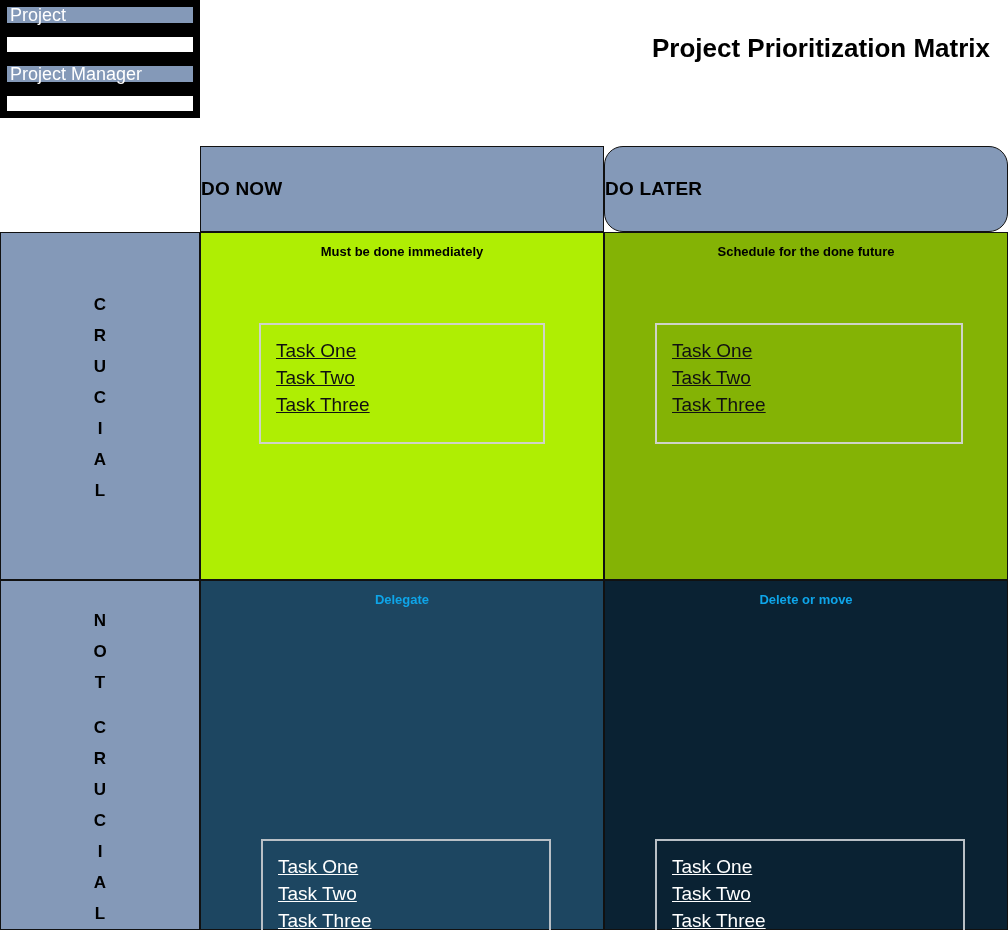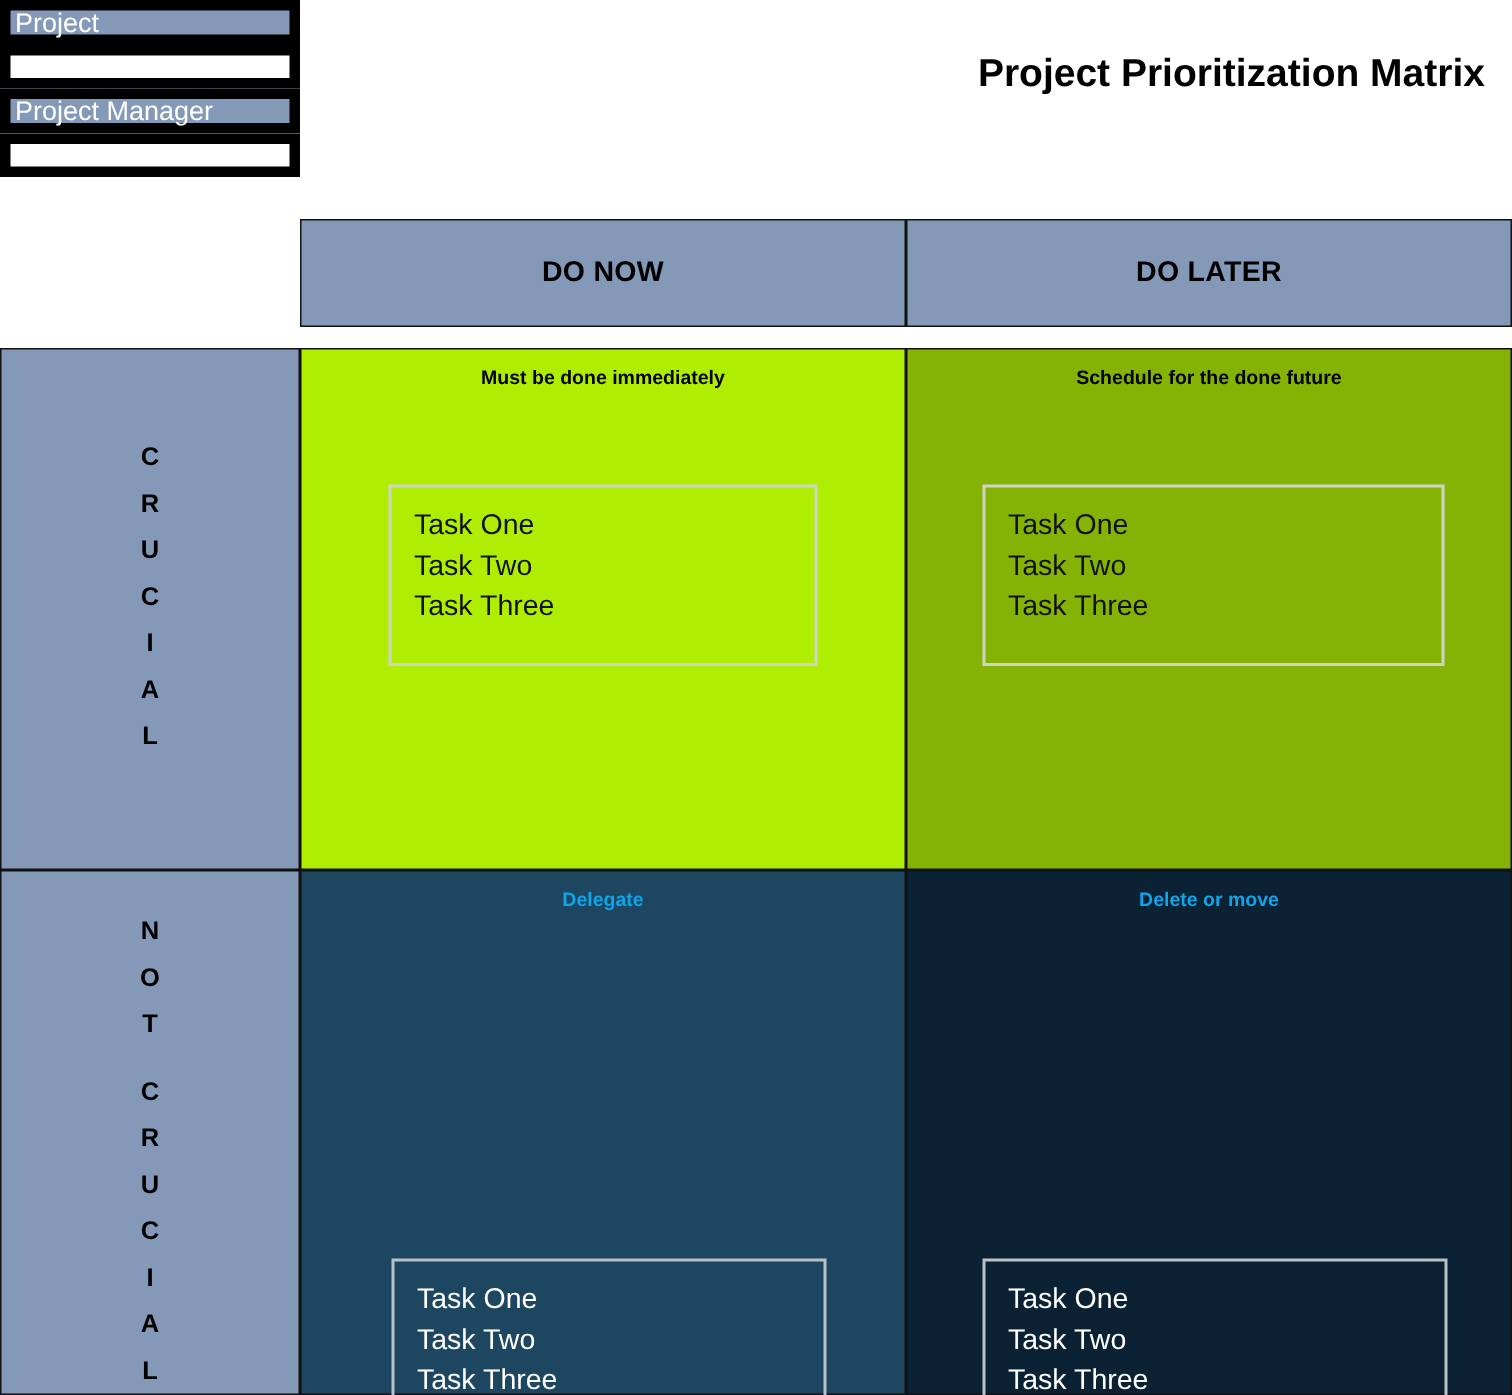--- a/index.html
+++ b/index.html
@@ -65,29 +65,29 @@
   .gcell{position:absolute;box-sizing:border-box;}
 
   
   #corner{
     left:0;top:0;width:200px;height:86px;
     background:#ffffff;
   }
 
   
   .colhead{
-    top:0;height:72px;
+    top:0;height:86px;
     background:#8499B8;
     border:1px solid #111111;
-    display:flex;align-items:center;justify-content:center;
+    display:flex;align-items:center;
     font-size:19px;font-weight:bold;color:#000000;
     letter-spacing:0.2px;
   }
   #colhead-now{left:200px;width:404px;}
-  #colhead-later{left:604px;width:404px;}
+  #colhead-later{left:604px;width:404px;border-radius:19px;}
 
   
   .rowlabel{
     left:0;width:200px;
     background:#8499B8;
     border:1px solid #111111;
     display:flex;flex-direction:column;align-items:center;
     font-size:17px;font-weight:bold;color:#000000;
     padding-top:56px;
   }
@@ -128,20 +128,21 @@
   #taskbox-do-later{left:50px; top:90px; width:308px;height:121px;}
   #taskbox-delegate{left:60px; top:258px;width:290px;height:131px;}
   #taskbox-delete  {left:50px; top:258px;width:310px;height:131px;}
   #quad-delegate .taskbox,
   #quad-delete .taskbox{border-color:#b9c0c6;}
 
   .task{
     display:block;
     font-size:19px;
     line-height:27px;
+    text-decoration:underline;
     width:max-content;
     cursor:pointer;
   }
   #quad-do-now .task,#quad-do-later .task{color:#111111;}
   #quad-delegate .task,#quad-delete .task{color:#ffffff;}
 </style>
 </head>
 <body>
 
 <div id="topband">

